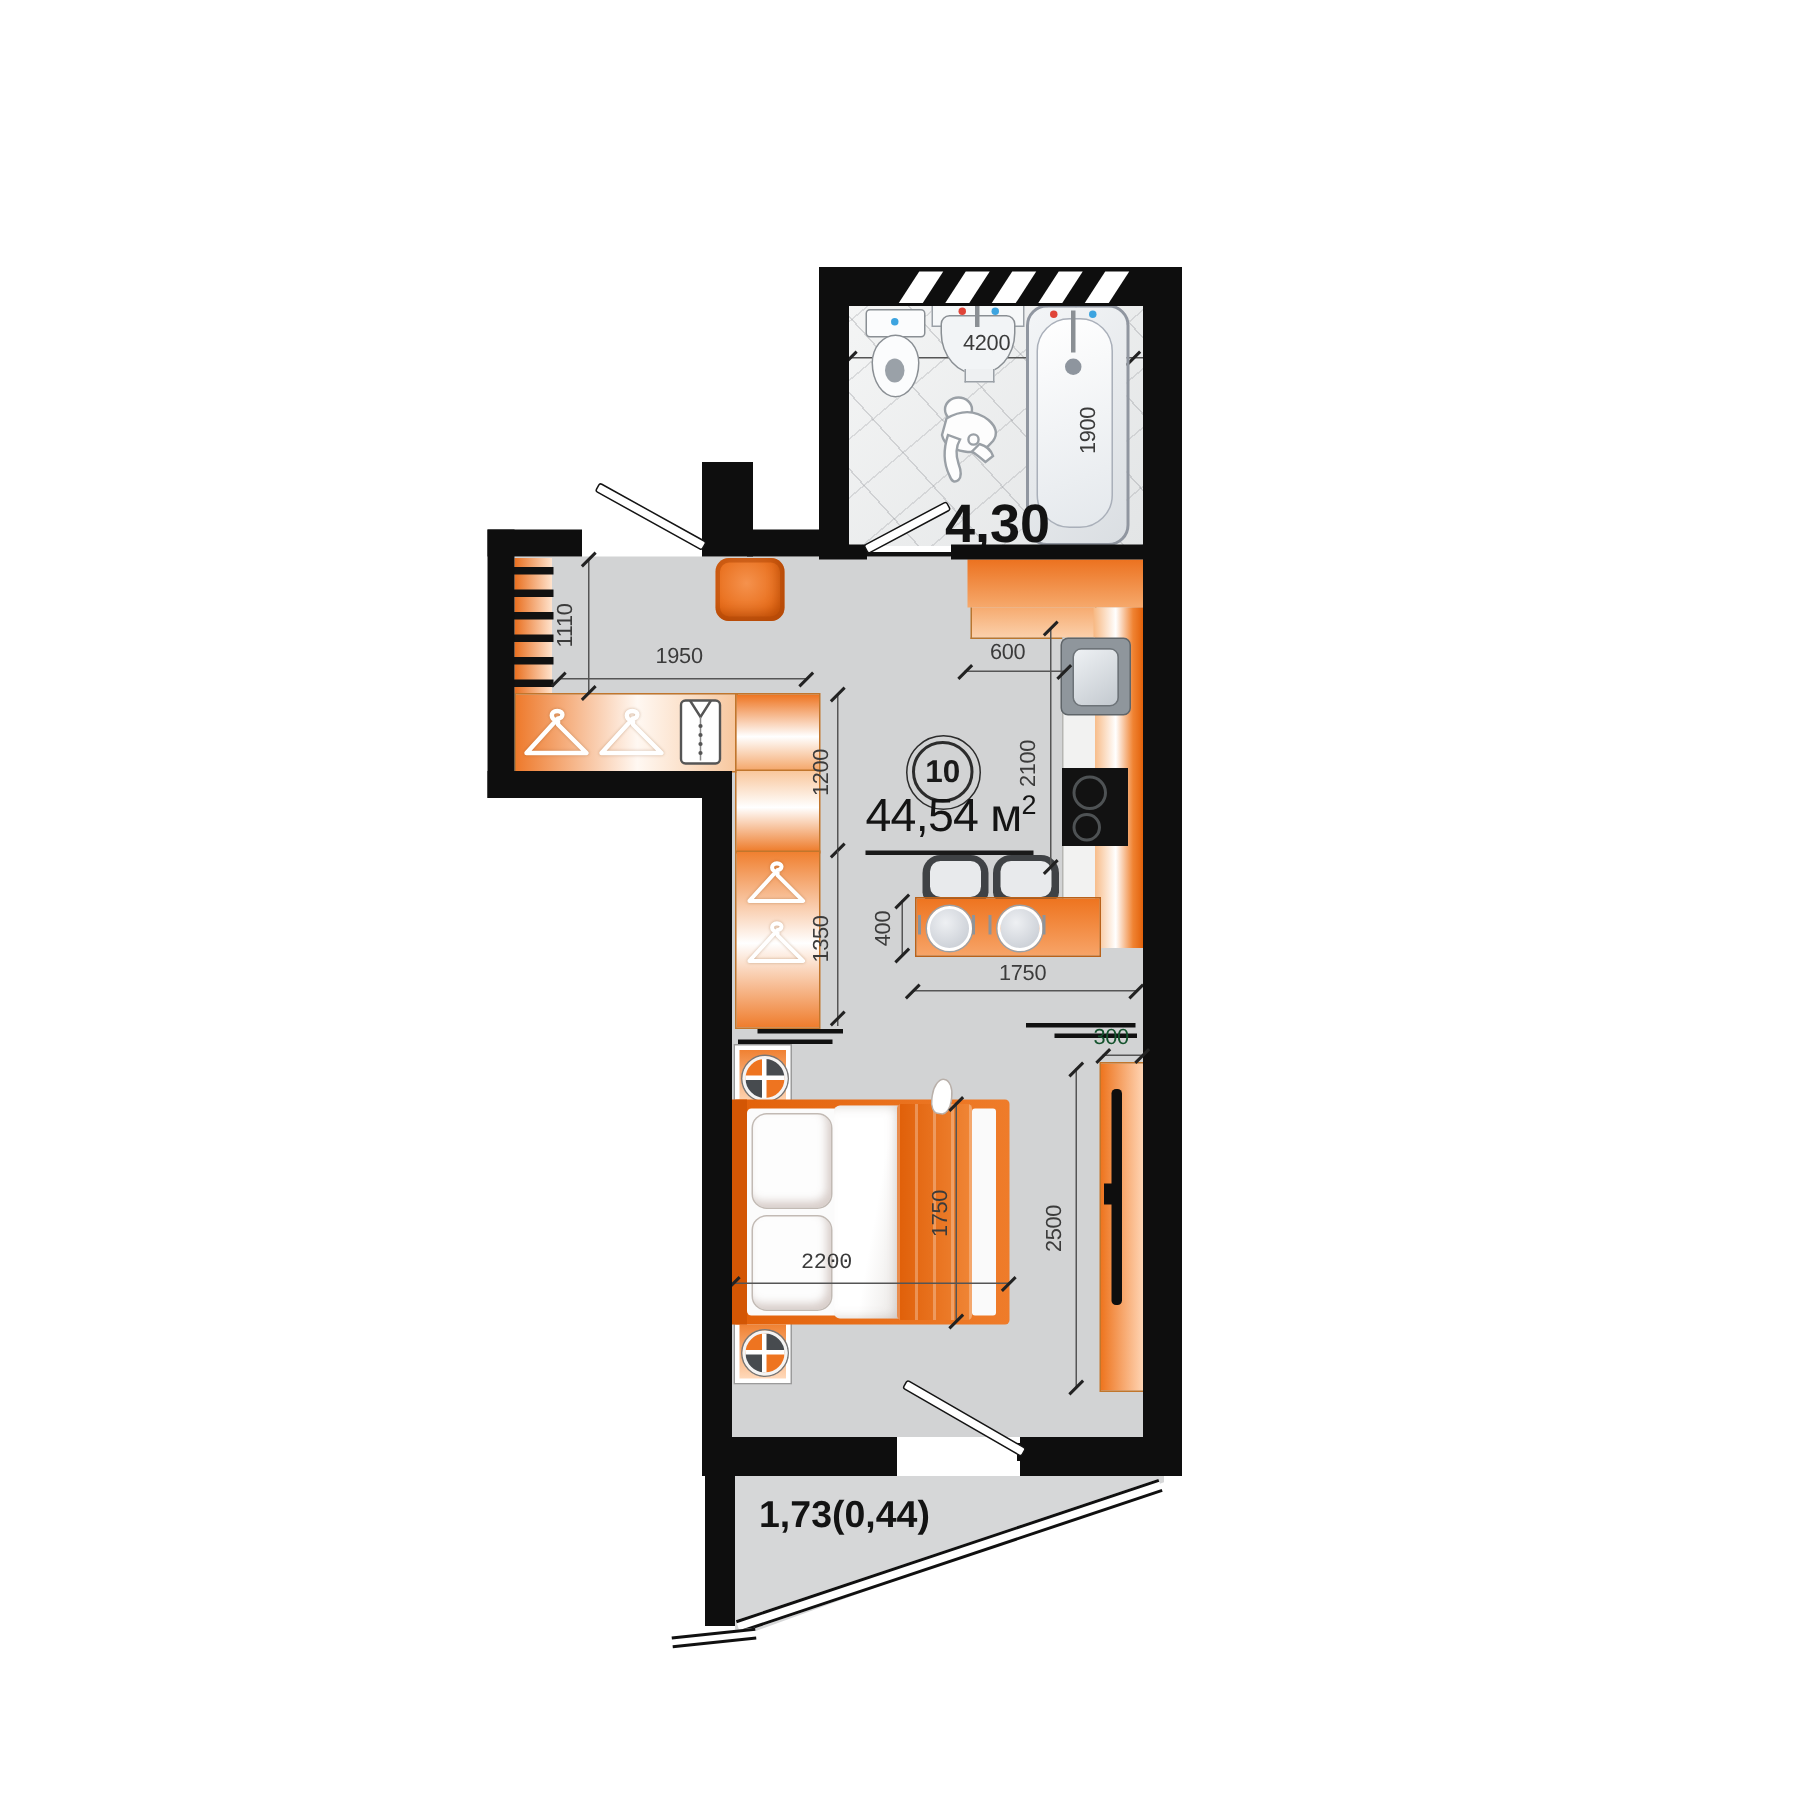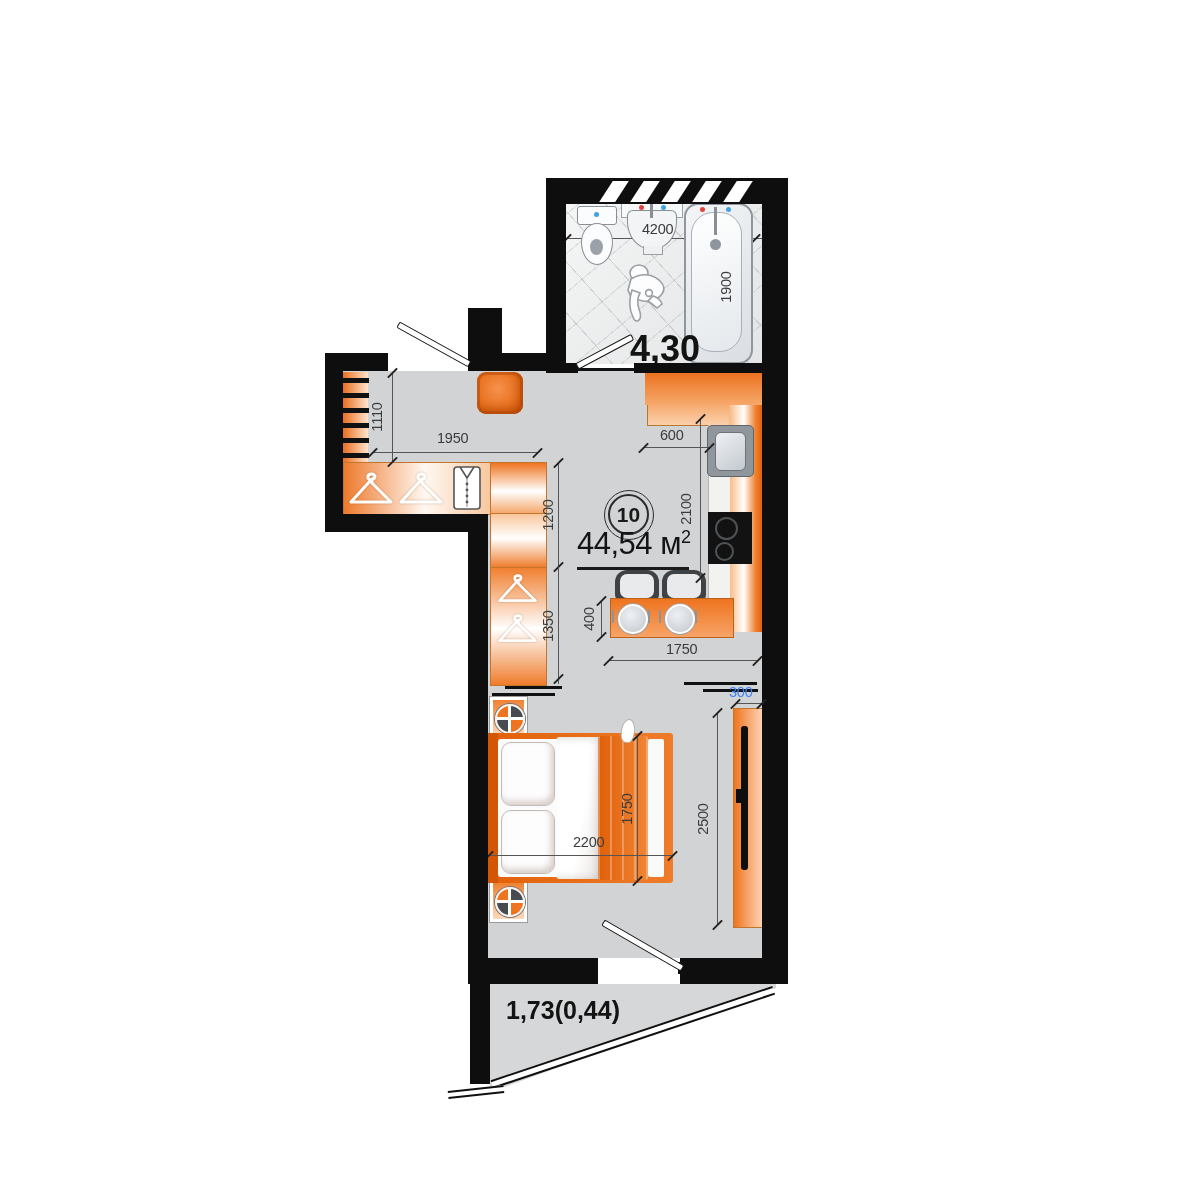--- a/index.html
+++ b/index.html
@@ -236,31 +236,31 @@
   <div class="dtv" style="left:558px;top:610px;">400</div>
 
   <div class="dl" style="left:608px;top:660px;width:150px;height:1px;"></div>
   <div class="tk" style="left:602px;top:660px;"></div>
   <div class="tk" style="left:751px;top:660px;"></div>
   <div class="dt" style="left:666px;top:641px;">1750</div>
 
   <div class="dl" style="left:735px;top:703px;width:27px;height:1px;z-index:6;"></div>
   <div class="tk" style="left:729px;top:703px;z-index:6;"></div>
   <div class="tk" style="left:755px;top:703px;z-index:6;"></div>
-  <div class="dt" style="left:729px;top:684px;z-index:6;color:#3b82f6;">300</div>
+  <div class="dt" style="left:729px;top:684px;z-index:6;color:#14532d;">300</div>
 
   <div class="dl" style="left:717px;top:712px;width:1px;height:213px;"></div>
   <div class="tk" style="left:711px;top:712px;"></div>
   <div class="tk" style="left:711px;top:924px;"></div>
   <div class="dtv" style="left:672px;top:810px;">2500</div>
 
   <div class="dl" style="left:488px;top:855px;width:185px;height:1px;"></div>
   <div class="tk" style="left:482px;top:855px;"></div>
   <div class="tk" style="left:666px;top:855px;"></div>
-  <div class="dt" style="left:573px;top:834px;">2200</div>
+  <div class="dt" style="left:534px;top:834px;font-family:Liberation Mono, monospace;">2200</div>
 
   <div class="dl" style="left:637px;top:735px;width:1px;height:146px;"></div>
   <div class="tk" style="left:631px;top:735px;"></div>
   <div class="tk" style="left:631px;top:880px;"></div>
   <div class="dtv" style="left:596px;top:800px;">1750</div>
 
   <div class="wall" style="left:546px;top:178px;width:242px;height:26px;"></div>
   <div class="vent" style="left:606px;"></div>
   <div class="vent" style="left:637px;"></div>
   <div class="vent" style="left:668px;"></div>

